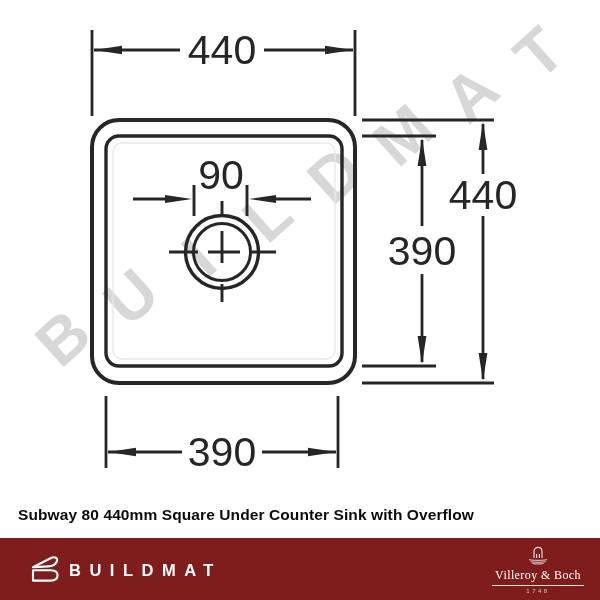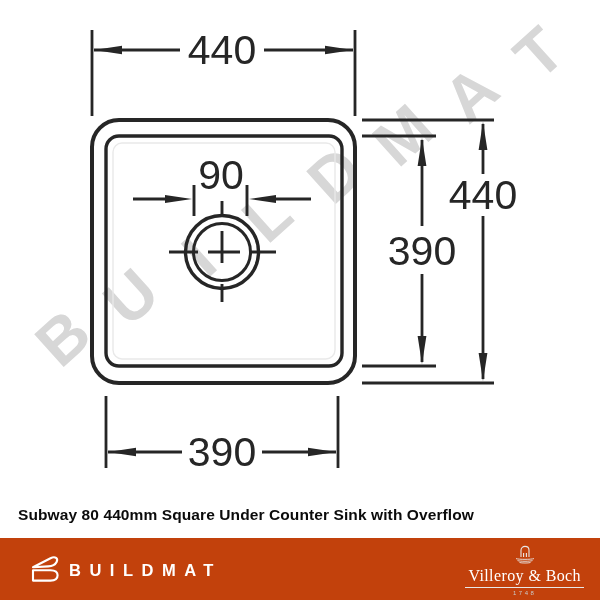--- a/index.html
+++ b/index.html
@@ -29,39 +29,39 @@
   }
   
   #caption{
     position:absolute;left:18px;top:506px;z-index:2;
     font-size:15.5px;font-weight:600;color:#0b0b0b;
     letter-spacing:0.1px;
   }
   
   #footer{
     position:absolute;left:0;bottom:0;width:600px;height:62px;z-index:3;
-    background:#c2410c;
+    background:#7f1d1d;
     display:flex;align-items:center;justify-content:space-between;
     box-sizing:border-box;
     padding:0 16px 0 29px;
     gap:28px;
   }
   #brand-left{display:flex;align-items:center;gap:7px;}
   #brand-wordmark{
     color:#ffffff;font-weight:700;font-size:16.5px;letter-spacing:8.5px;
     font-family:"Liberation Sans", sans-serif;
     transform:translateY(1px);
   }
   #brand-right{
     display:flex;flex-direction:column;align-items:center;
     transform:translateY(1px);
   }
   #vb-name{
     font-family:"Liberation Serif", serif;
-    color:#ffffff;font-size:16px;letter-spacing:0.4px;
+    color:#ffffff;font-size:12px;letter-spacing:0.4px;
     border-bottom:1px solid #e8e8e8;
     padding:1px 3px 2px 3px;
     margin-top:1px;
     white-space:nowrap;
   }
   #vb-year{
     color:#c9c9c9;font-size:6px;letter-spacing:2.5px;margin-top:2px;
     font-family:"Liberation Sans", sans-serif;
   }
 </style>

